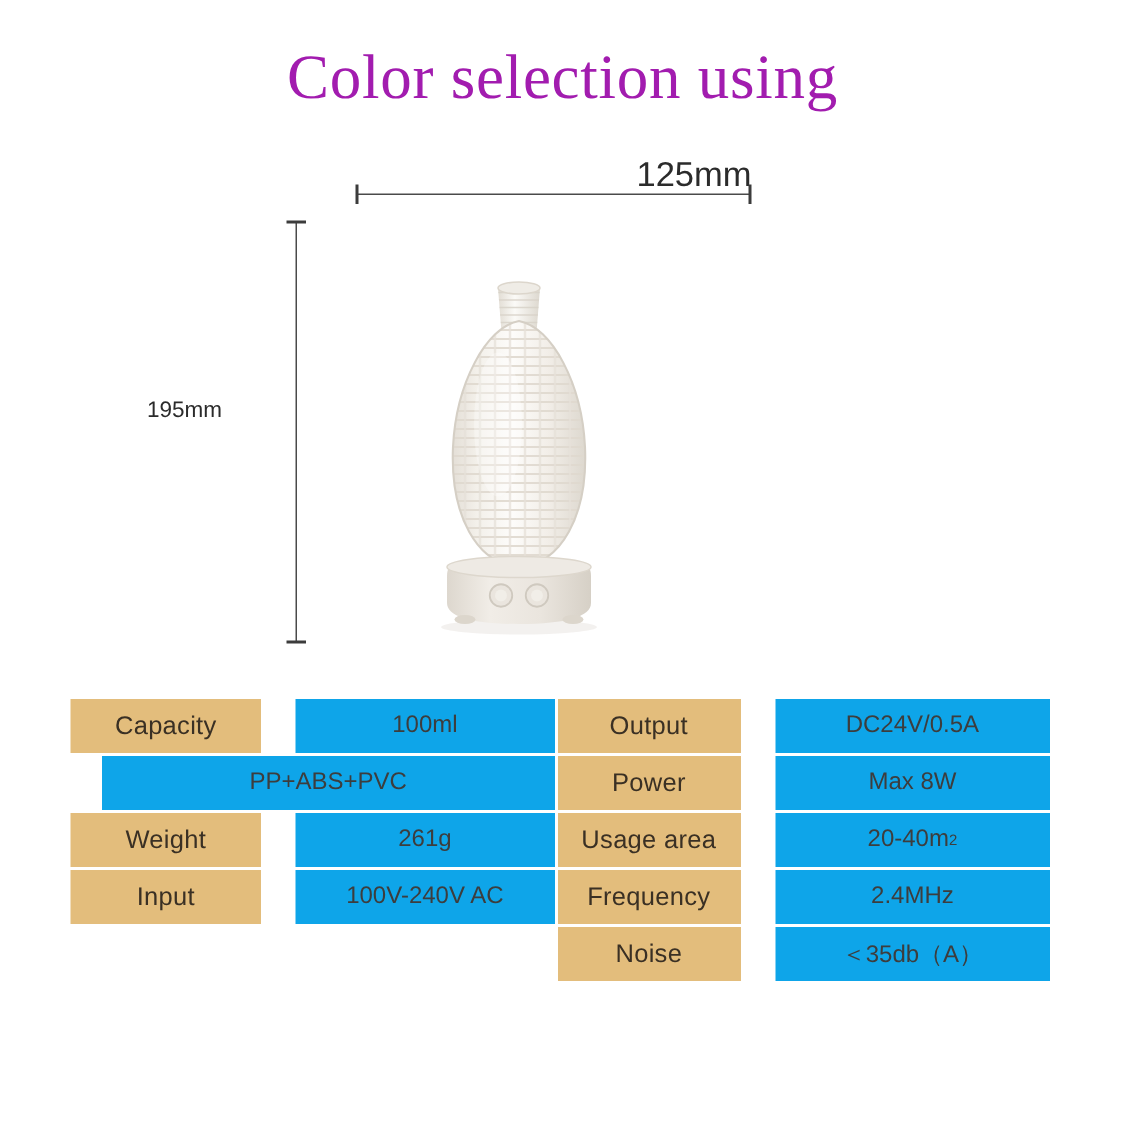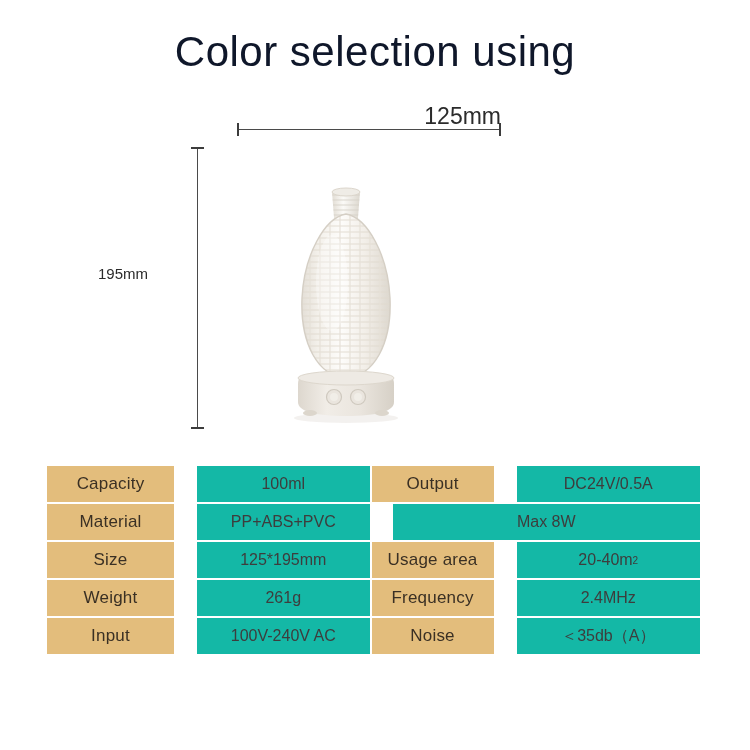--- a/index.html
+++ b/index.html
@@ -19,22 +19,22 @@
   
   .page-title {
     position: absolute;
     left: 0;
     top: 28px;
     width: 750px;
     text-align: center;
     font-size: 42px;
     font-weight: 300;
     letter-spacing: 0.5px;
-    color: #0f172a;
-    font-family: Liberation Sans, sans-serif;
+    color: #a21caf;
+    font-family: Liberation Serif, serif;
   }
 
   
   .dim-h-label {
     position: absolute;
     left: 237px;
     top: 103px;
     width: 264px;
     text-align: right;
     font-size: 23px;
@@ -121,21 +121,21 @@
   .spec-key {
     background: #e3bd7c;
     color: #3a3024;
     display: flex;
     align-items: center;
     justify-content: center;
     font-size: 17px;
     letter-spacing: 0.2px;
   }
   .spec-val {
-    background: #14b8a6;
+    background: #0ea5e9;
     color: #3d3d3d;
     display: flex;
     align-items: center;
     justify-content: center;
     font-size: 16px;
     flex: 1;
     margin-left: 21px;
   }
   .spec-half.left  .spec-key { width: 127px; }
   .spec-half.right .spec-key { width: 122px; }
@@ -263,43 +263,39 @@
   </svg>
 </div>
 
 <div class="spec-table">
   <div class="spec-half left">
     <div class="spec-row">
       <div class="spec-key">Capacity</div>
       <div class="spec-val">100ml</div>
     </div>
     <div class="spec-row">
-      <div class="spec-key">Material</div>
       <div class="spec-val">PP+ABS+PVC</div>
-    </div>
-    <div class="spec-row">
-      <div class="spec-key">Size</div>
-      <div class="spec-val">125*195mm</div>
     </div>
     <div class="spec-row">
       <div class="spec-key">Weight</div>
       <div class="spec-val">261g</div>
     </div>
     <div class="spec-row">
       <div class="spec-key">Input</div>
       <div class="spec-val">100V-240V  AC</div>
     </div>
   </div>
 
   <div class="spec-half right">
     <div class="spec-row">
       <div class="spec-key">Output</div>
       <div class="spec-val">DC24V/0.5A</div>
     </div>
     <div class="spec-row">
+      <div class="spec-key">Power</div>
       <div class="spec-val">Max  8W</div>
     </div>
     <div class="spec-row">
       <div class="spec-key">Usage area</div>
       <div class="spec-val">
           <span>20-40m</span>
           <sup>2</sup>
         </div>
     </div>
     <div class="spec-row">

